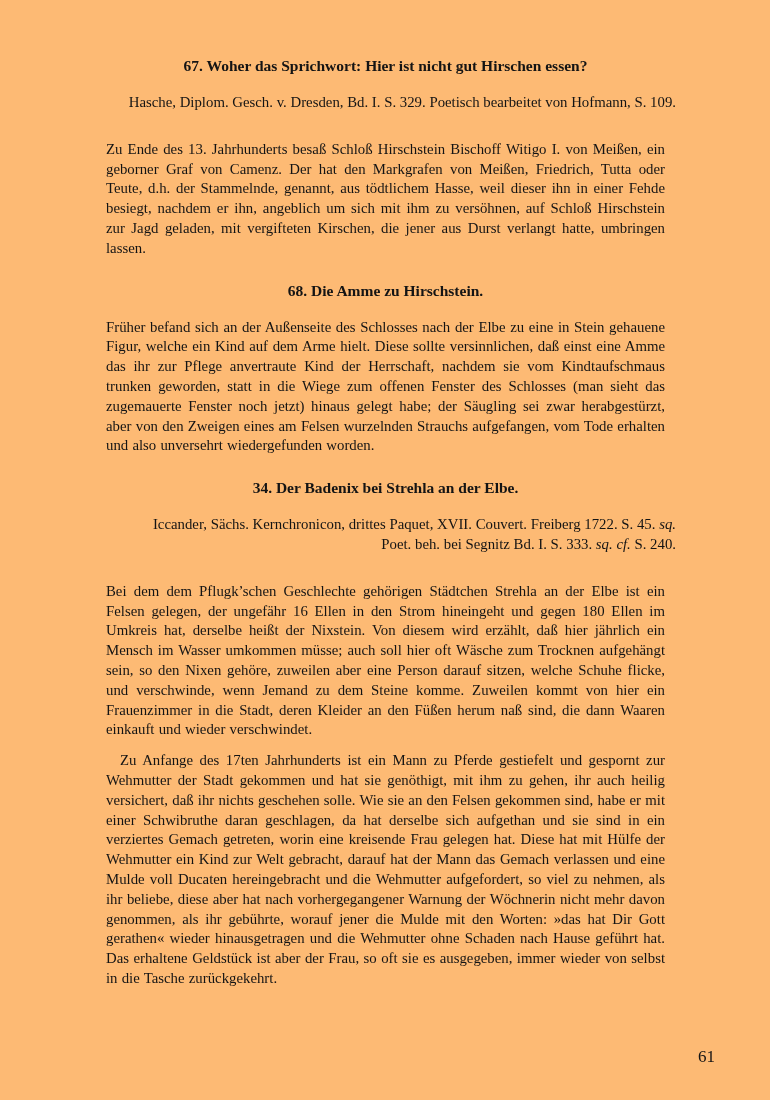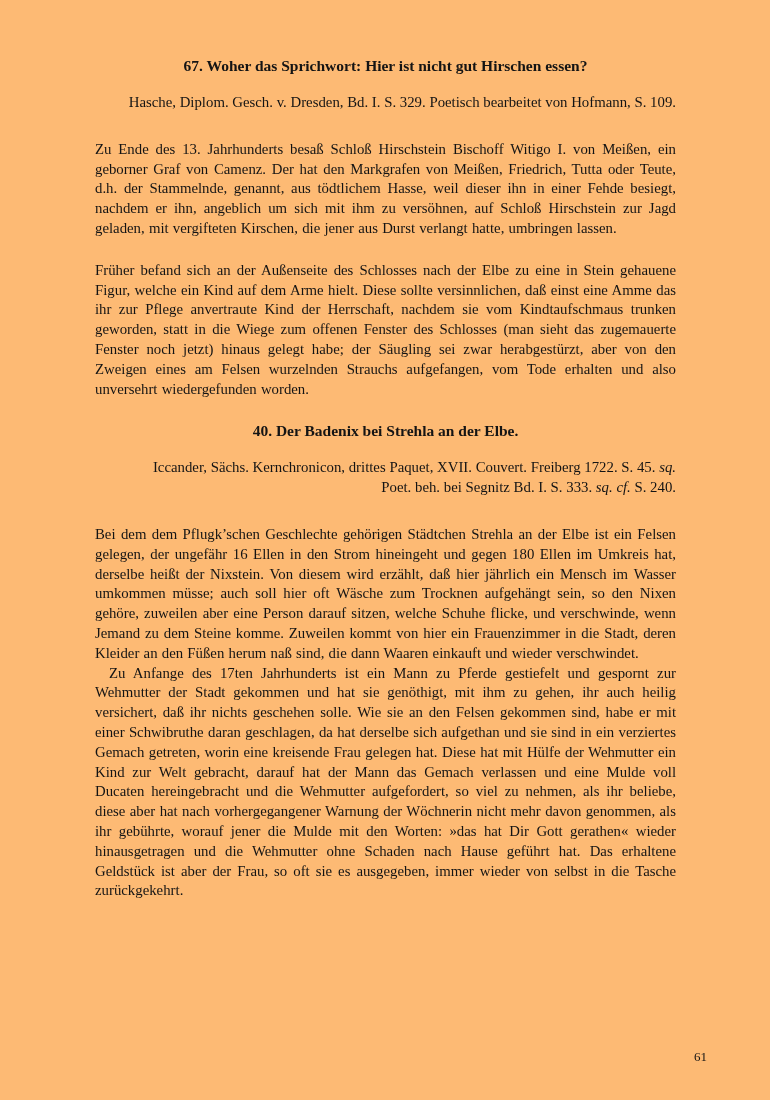--- a/index.html
+++ b/index.html
@@ -30,50 +30,51 @@
   .source {
     font-size: 14.8px;
     line-height: 19.8px;
     text-align: right;
     margin: 0 0 27px 0;
   }
   .body-paragraph {
     font-size: 14.8px;
     line-height: 19.8px;
     text-align: justify;
-    margin: 0;
+    margin: 11px;
     word-spacing: 0.5px;
   }
   .body-paragraph.indent { text-indent: 14px; }
   .page-number {
     position: absolute;
-    right: 63px;
+    right: 55px;
     bottom: 36px;
-    font-size: 13px;
+    font-size: 17px;
     line-height: 14px;
   }
 </style>
 </head>
 <body>
 
 <div class="page">
   <div class="content">
 
     <section class="section">
       <h2 class="section-title">67. Woher das Sprichwort: Hier ist nicht gut Hirschen essen?</h2>
       <p class="source"><span>Hasche, Diplom. Gesch. v. Dresden, Bd. I. S. 329. Poetisch bearbeitet von Hofmann, S. 109.</span></p>
       <p class="body-paragraph">Zu Ende des 13. Jahrhunderts besaß Schloß Hirschstein Bischoff Witigo I. von Meißen, ein geborner Graf von Camenz. Der hat den Markgrafen von Meißen, Friedrich, Tutta oder Teute, d.h. der Stammelnde, genannt, aus tödtlichem Hasse, weil dieser ihn in einer Fehde besiegt, nachdem er ihn, angeblich um sich mit ihm zu versöhnen, auf Schloß Hirschstein zur Jagd geladen, mit vergifteten Kirschen, die jener aus Durst verlangt hatte, umbringen lassen.</p>
     </section>
 
     <section class="section">
+      <h2 class="section-title">68. Die Amme zu Hirschstein.</h2>
       <p class="body-paragraph">Früher befand sich an der Außenseite des Schlosses nach der Elbe zu eine in Stein gehauene Figur, welche ein Kind auf dem Arme hielt. Diese sollte versinnlichen, daß einst eine Amme das ihr zur Pflege anvertraute Kind der Herrschaft, nachdem sie vom Kindtaufschmaus trunken geworden, statt in die Wiege zum offenen Fenster des Schlosses (man sieht das zugemauerte Fenster noch jetzt) hinaus gelegt habe; der Säugling sei zwar herabgestürzt, aber von den Zweigen eines am Felsen wurzelnden Strauchs aufgefangen, vom Tode erhalten und also unversehrt wiedergefunden worden.</p>
     </section>
 
     <section class="section">
-      <h2 class="section-title">40. Der Badenix bei Strehla an der Elbe.</h2>
+      <h2 class="section-title">34. Der Badenix bei Strehla an der Elbe.</h2>
       <p class="source"><span>Iccander, Sächs. Kernchronicon, drittes Paquet, XVII. Couvert. Freiberg 1722. S. 45. </span><i>sq.</i><br><span>Poet. beh. bei Segnitz Bd. I. S. 333. </span><i>sq. cf.</i><span> S. 240.</span></p>
       <p class="body-paragraph">Bei dem dem Pflugk’schen Geschlechte gehörigen Städtchen Strehla an der Elbe ist ein Felsen gelegen, der ungefähr 16 Ellen in den Strom hineingeht und gegen 180 Ellen im Umkreis hat, derselbe heißt der Nixstein. Von diesem wird erzählt, daß hier jährlich ein Mensch im Wasser umkommen müsse; auch soll hier oft Wäsche zum Trocknen aufgehängt sein, so den Nixen gehöre, zuweilen aber eine Person darauf sitzen, welche Schuhe flicke, und verschwinde, wenn Jemand zu dem Steine komme. Zuweilen kommt von hier ein Frauenzimmer in die Stadt, deren Kleider an den Füßen herum naß sind, die dann Waaren einkauft und wieder verschwindet.</p>
       <p class="body-paragraph indent">Zu Anfange des 17ten Jahrhunderts ist ein Mann zu Pferde gestiefelt und gespornt zur Wehmutter der Stadt gekommen und hat sie genöthigt, mit ihm zu gehen, ihr auch heilig versichert, daß ihr nichts geschehen solle. Wie sie an den Felsen gekommen sind, habe er mit einer Schwibruthe daran geschlagen, da hat derselbe sich aufgethan und sie sind in ein verziertes Gemach getreten, worin eine kreisende Frau gelegen hat. Diese hat mit Hülfe der Wehmutter ein Kind zur Welt gebracht, darauf hat der Mann das Gemach verlassen und eine Mulde voll Ducaten hereingebracht und die Wehmutter aufgefordert, so viel zu nehmen, als ihr beliebe, diese aber hat nach vorhergegangener Warnung der Wöchnerin nicht mehr davon genommen, als ihr gebührte, worauf jener die Mulde mit den Worten: »das hat Dir Gott gerathen« wieder hinausgetragen und die Wehmutter ohne Schaden nach Hause geführt hat. Das erhaltene Geldstück ist aber der Frau, so oft sie es ausgegeben, immer wieder von selbst in die Tasche zurückgekehrt.</p>
     </section>
 
   </div>
 
   <div class="page-number">61</div>
 </div>
 

